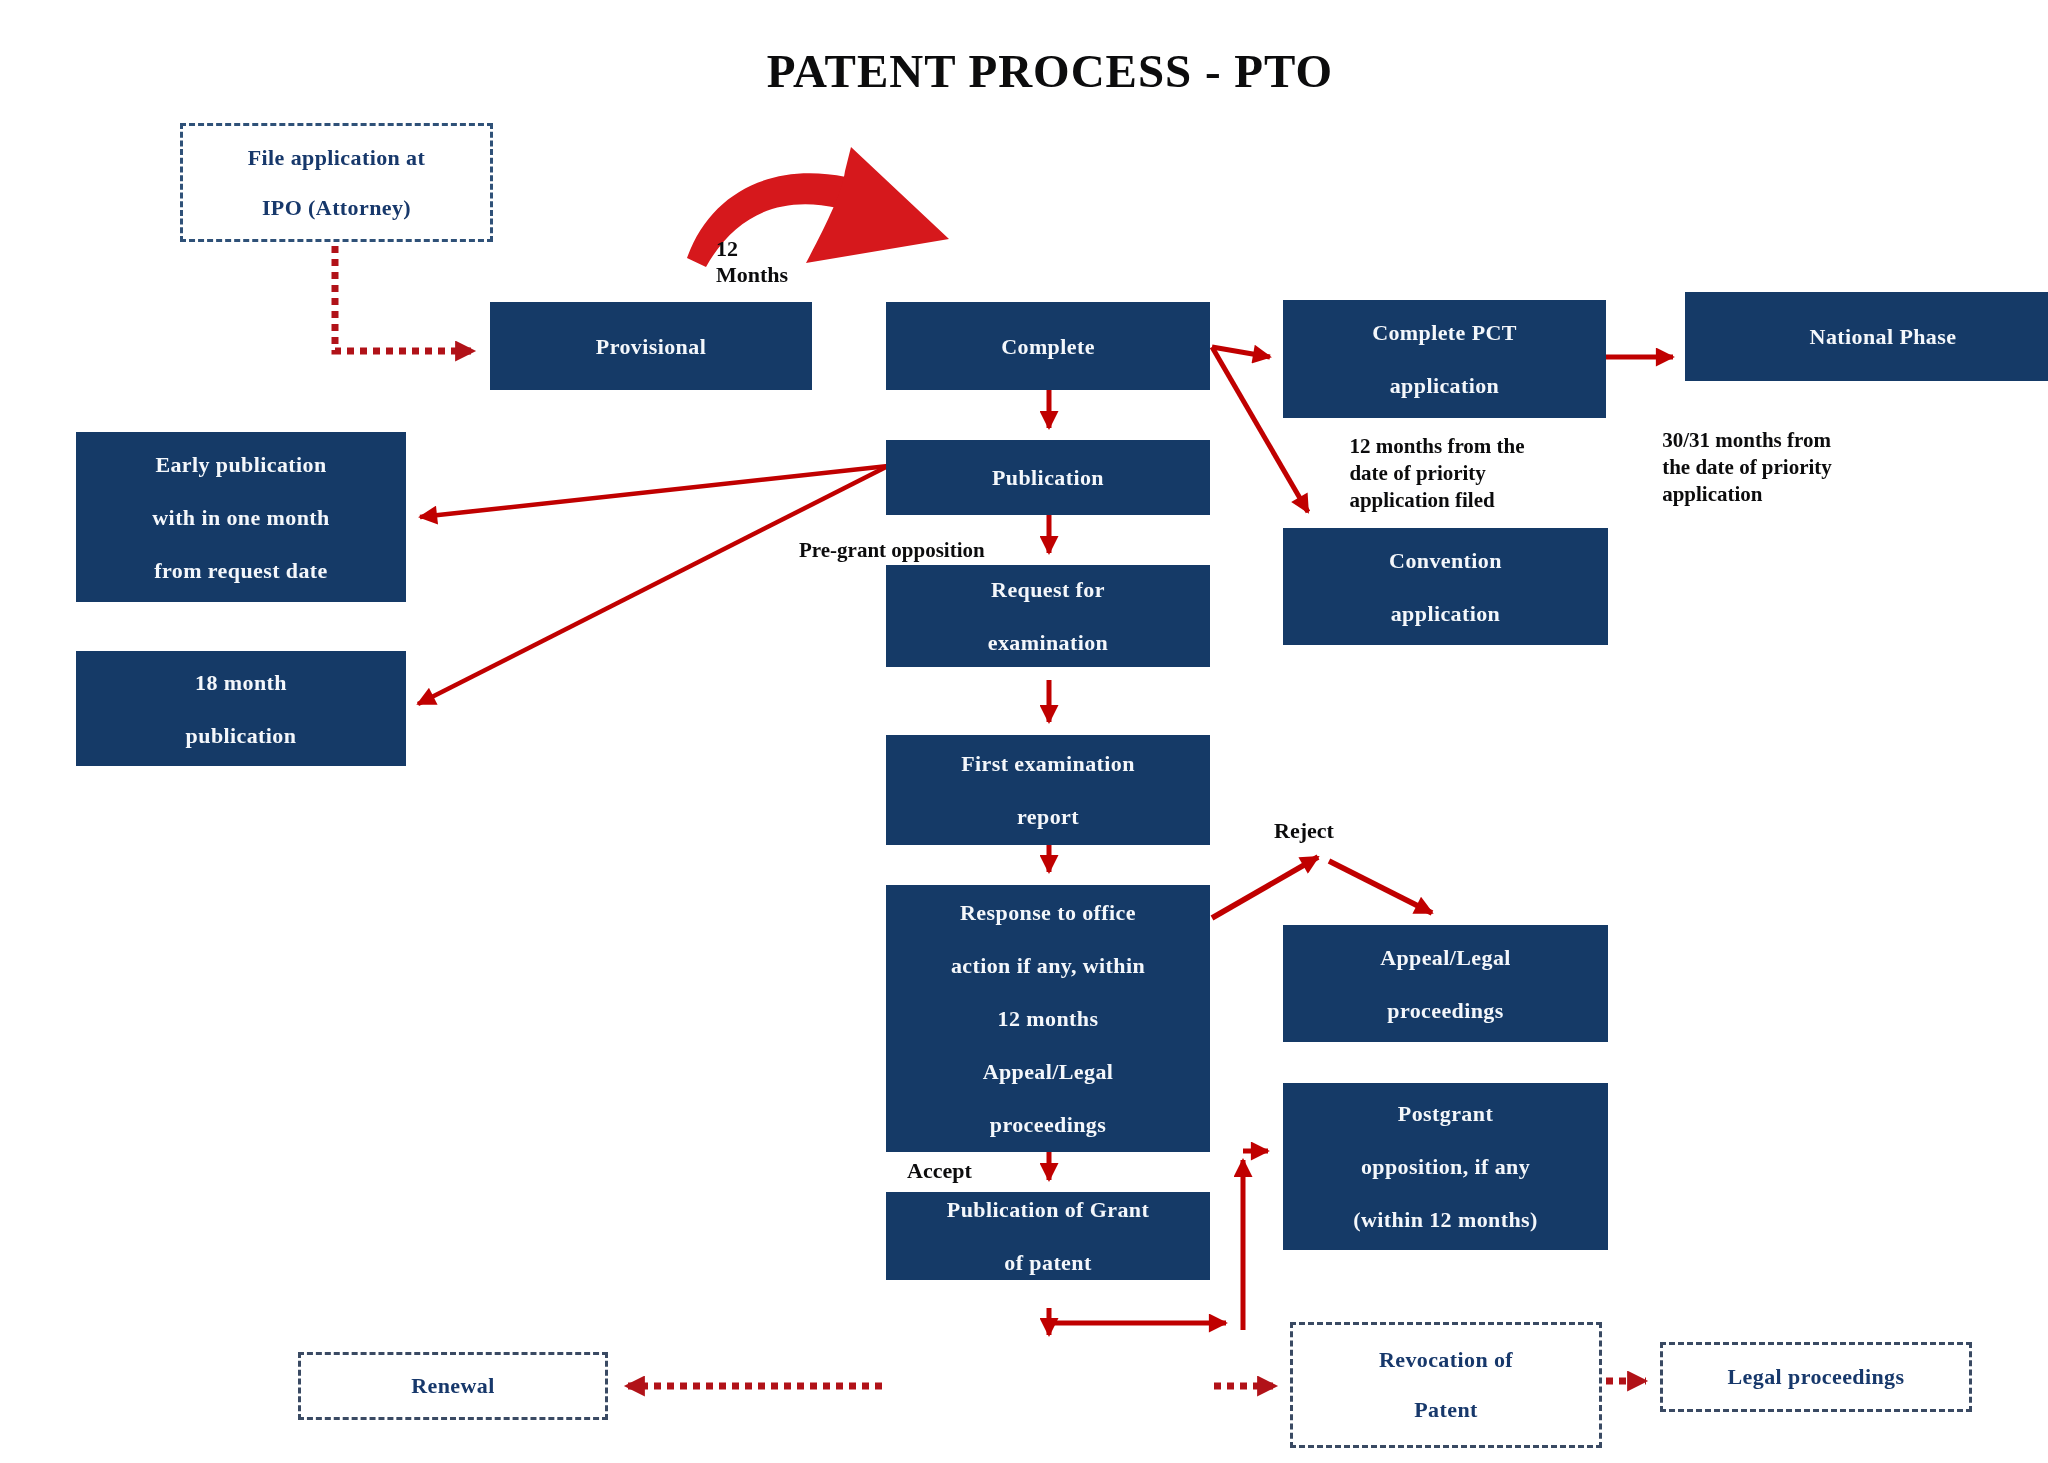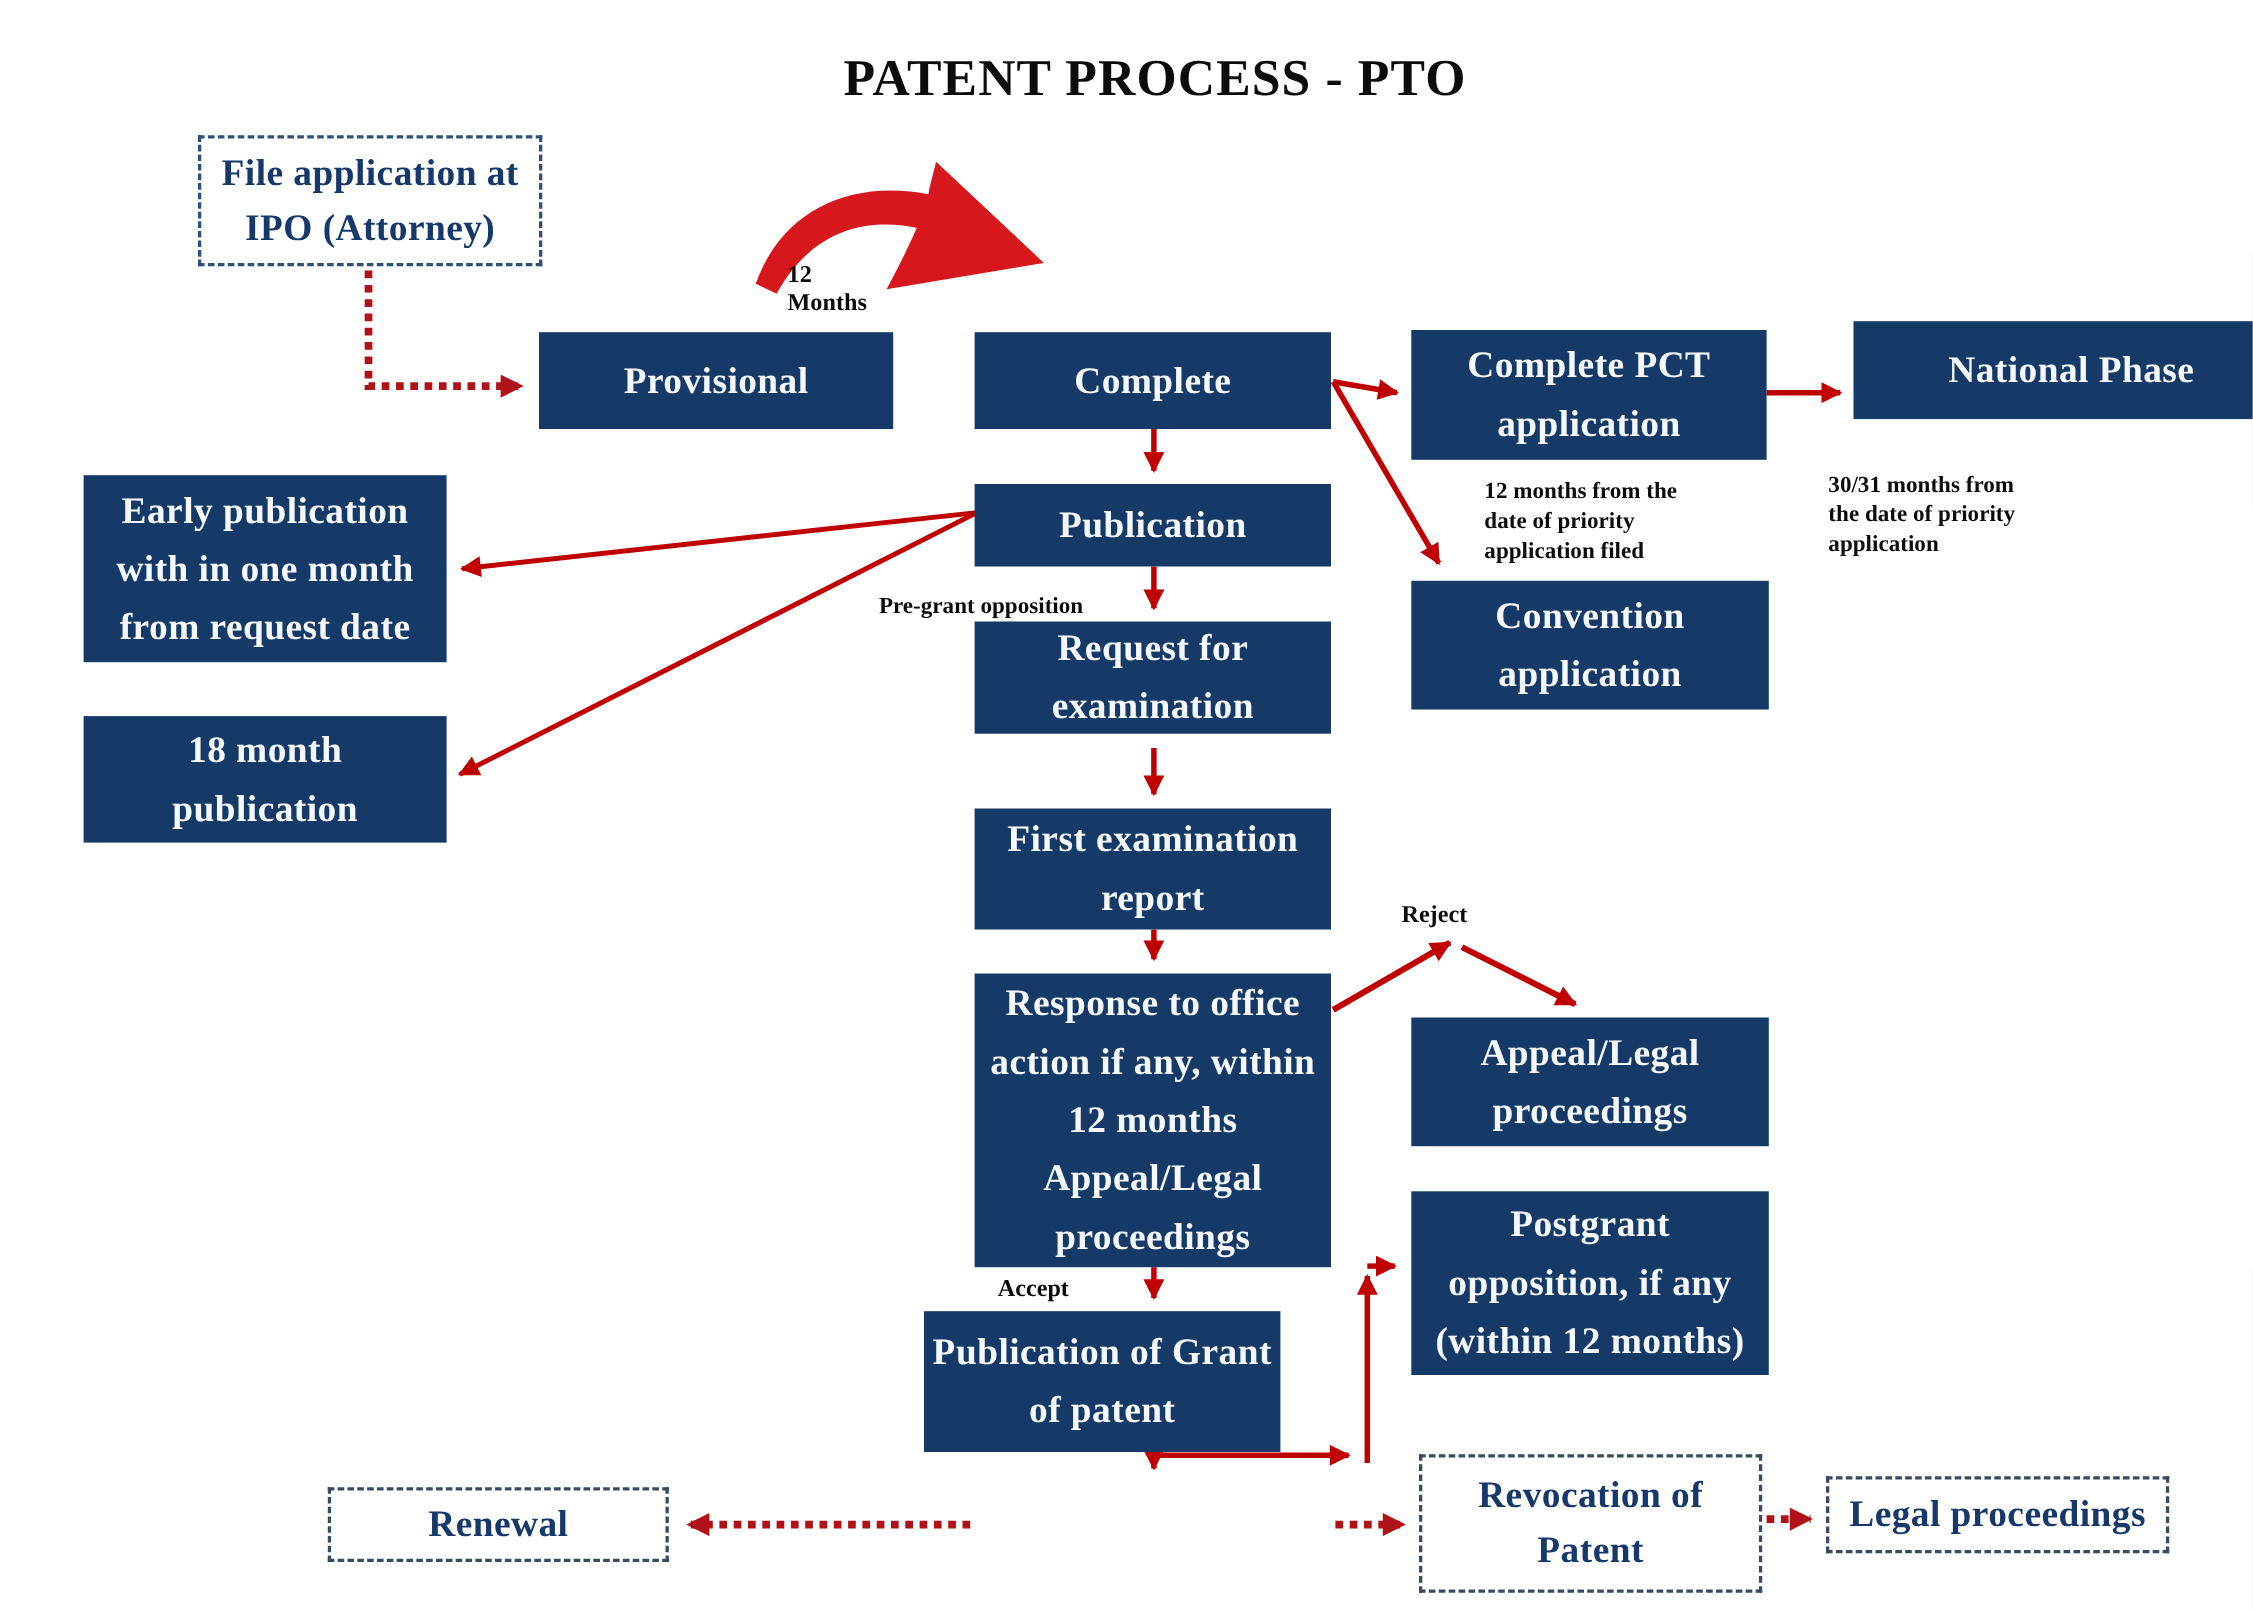--- a/index.html
+++ b/index.html
@@ -21,21 +21,21 @@
   .title{
     position:absolute; left:1050px; top:44px; transform:translateX(-50%);
     margin:0; font-size:47px; font-weight:700; color:var(--ink);
     letter-spacing:1px; white-space:nowrap;
   }
   .box{
     position:absolute; display:flex; align-items:center; justify-content:center;
     background:var(--navy); box-sizing:border-box; text-align:center;
   }
   .box .lbl{
-    color:var(--box_text); font-weight:700; font-size:34px; line-height:53px;
+    color:var(--box_text); font-weight:700; font-size:22px; line-height:53px;
     letter-spacing:.4px; white-space:pre-line;
   }
   .box.outline{background:var(--bg); border:3px dashed var(--dash_slate);}
   .box.outline .lbl{color:var(--navy_text); line-height:50px;}
   .box.outline.blue{border-color:var(--dash_blue);}
   .note{
     position:absolute; color:var(--ink); font-weight:700; font-size:21px;
     line-height:27px; white-space:pre-line; text-align:left;
   }
   .note.left{text-align:left;}
@@ -150,21 +150,21 @@
     <span class="lbl">Appeal/Legal
 proceedings</span>
   </div>
 
   <div class="box" style="left:1283px;top:1083px;width:325px;height:167px">
     <span class="lbl">Postgrant
 opposition, if any
 (within 12 months)</span>
   </div>
 
-  <div class="box" style="left:840px;top:1192px;width:324px;height:128px">
+  <div class="box" style="left:886px;top:1192px;width:324px;height:88px">
     <span class="lbl">Publication of Grant
 of patent</span>
   </div>
 
 
   <div class="box outline" style="left:298px;top:1352px;width:310px;height:68px">
     <span class="lbl">Renewal</span>
   </div>
 
   <div class="box outline" style="left:1290px;top:1322px;width:312px;height:126px">

